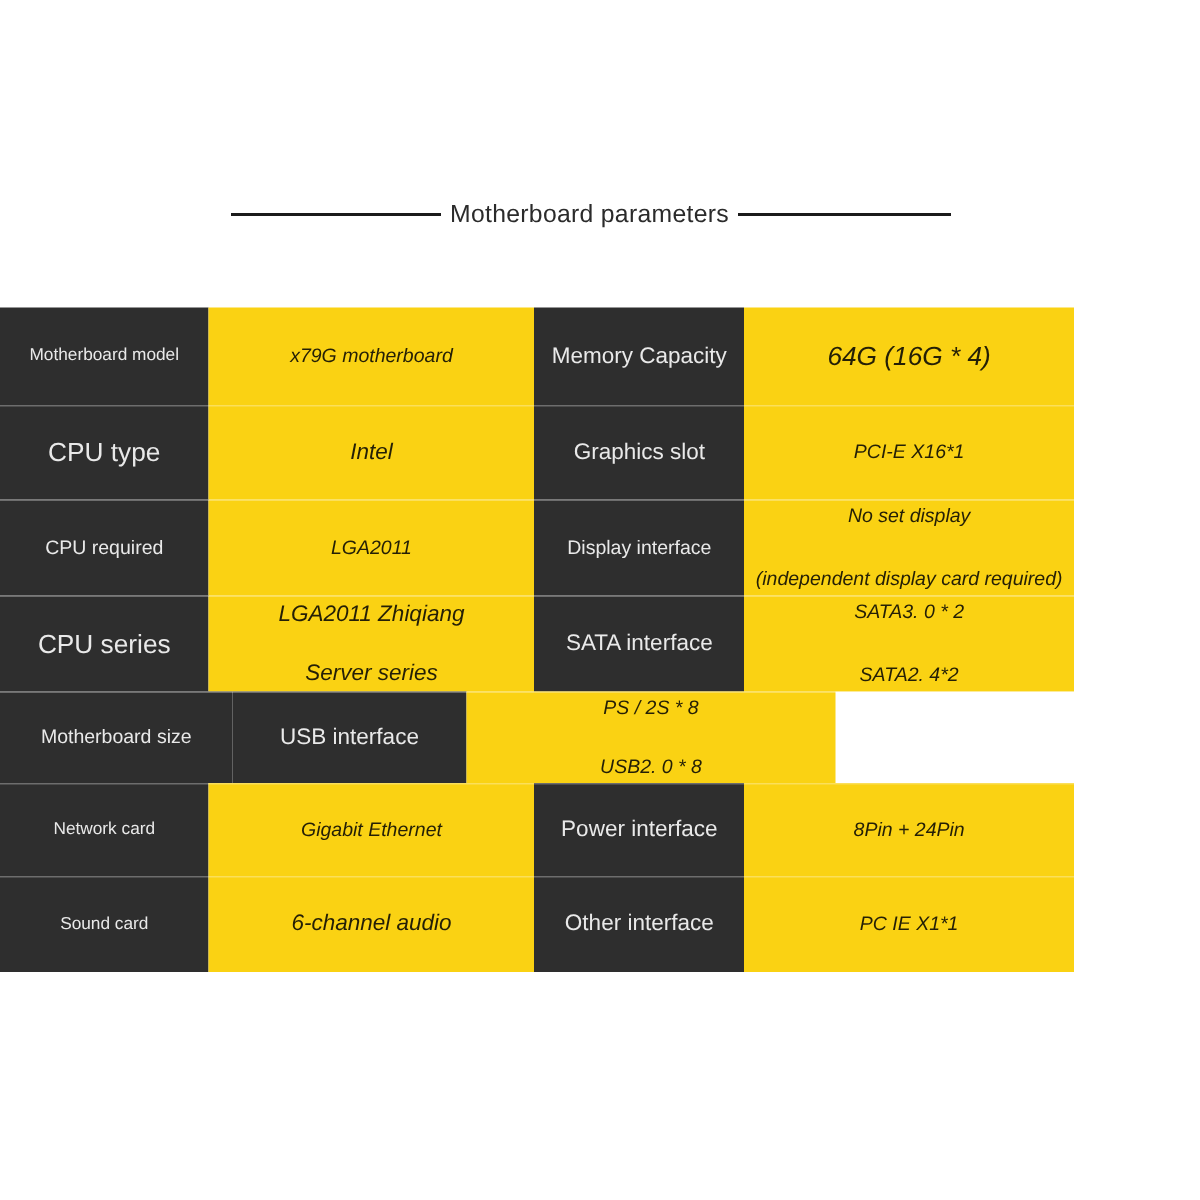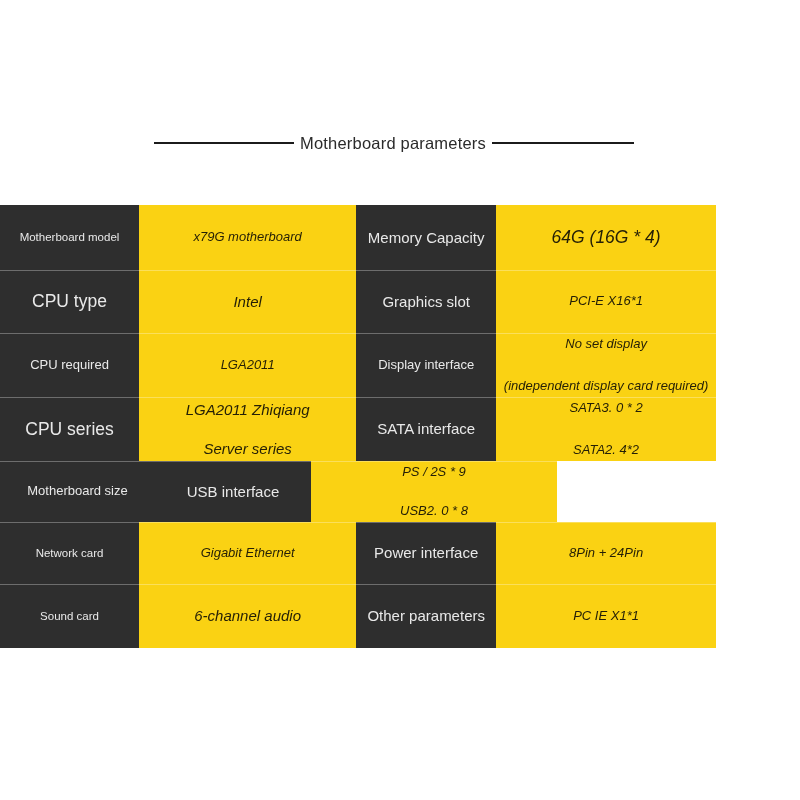--- a/index.html
+++ b/index.html
@@ -156,33 +156,33 @@
       <div class="cell value c4 multiline">
         <span class="ln fs-md">SATA3. 0 * 2</span>
         <span class="ln fs-md">SATA2. 4*2</span>
       </div>
     </div>
 
     <div class="spec-row h-61">
       <div class="cell label c1 fs-md">Motherboard size</div>
       <div class="cell label c3 fs-lg">USB interface</div>
       <div class="cell value c4 multiline">
-        <span class="ln fs-md">PS / 2S * 9</span>
+        <span class="ln fs-md">PS / 2S * 8</span>
         <span class="ln fs-md">USB2. 0 * 8</span>
       </div>
     </div>
 
     <div class="spec-row h-62">
       <div class="cell label c1 fs-sm">Network card</div>
       <div class="cell value c2 fs-md">Gigabit Ethernet</div>
       <div class="cell label c3 fs-lg">Power interface</div>
       <div class="cell value c4 fs-md">8Pin + 24Pin</div>
     </div>
 
     <div class="spec-row h-64">
       <div class="cell label c1 fs-sm">Sound card</div>
       <div class="cell value c2 fs-lg">6-channel audio</div>
-      <div class="cell label c3 fs-lg">Other parameters</div>
+      <div class="cell label c3 fs-lg">Other interface</div>
       <div class="cell value c4 fs-md">PC IE X1*1</div>
     </div>
 
   </div>
 </div>
 
 </body></html>

